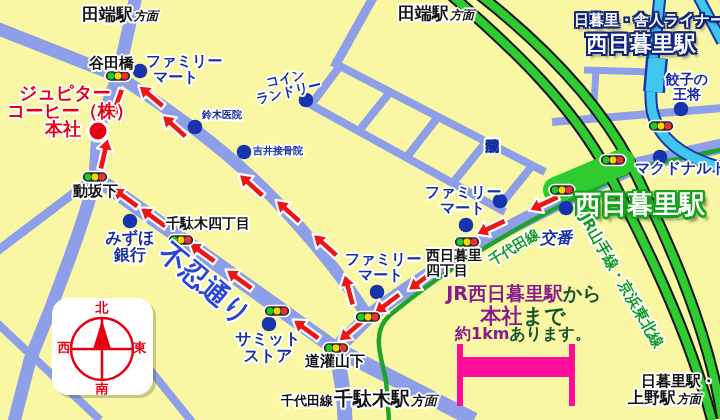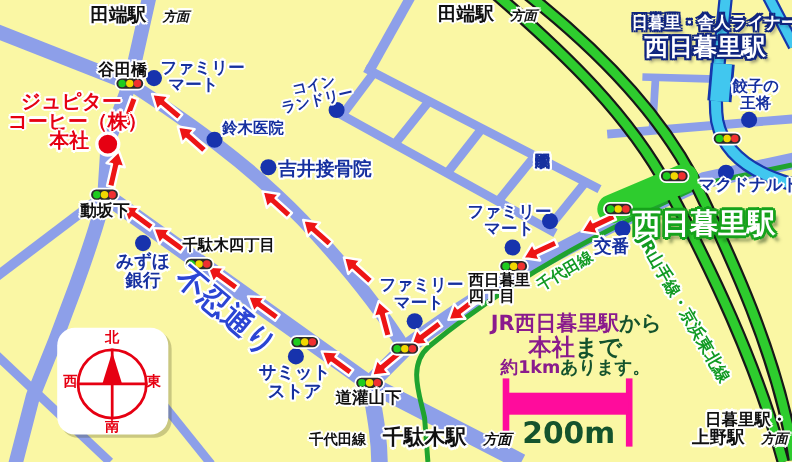--- a/index.html
+++ b/index.html
@@ -10,21 +10,21 @@
   .ow{text-shadow:-1.5px -1.5px 0 #fff,1.5px -1.5px 0 #fff,-1.5px 1.5px 0 #fff,1.5px 1.5px 0 #fff,
       -2px 0 0 #fff,2px 0 0 #fff,0 -2px 0 #fff,0 2px 0 #fff;}
   .ob{color:#fff;text-shadow:-2px -2px 0 #10257F,2px -2px 0 #10257F,-2px 2px 0 #10257F,2px 2px 0 #10257F,
       -2px 0 0 #10257F,2px 0 0 #10257F,0 -2px 0 #10257F,0 2px 0 #10257F,3px 4px 3px rgba(0,0,40,.45);}
   .og{color:#fff;text-shadow:-2px -2px 0 #16A21C,2px -2px 0 #16A21C,-2px 2px 0 #16A21C,2px 2px 0 #16A21C,
       -2.5px 0 0 #16A21C,2.5px 0 0 #16A21C,0 -2.5px 0 #16A21C,0 2.5px 0 #16A21C,4px 5px 3px rgba(10,40,10,.5);}
   .navy{color:#16309F}.blk{color:#101010}.red{color:#E60012}
   .grn{color:#119A22}.blue{color:#2B45D4}
   .ctr{text-align:center}
   .suffix{font-style:italic;font-weight:700;}
-  .row{display:flex;align-items:baseline;gap:15px;}
+  .row{display:flex;align-items:baseline;gap:1px;}
   .note-line{position:absolute;font-weight:900;white-space:nowrap;transform:translateX(-50%);z-index:6;}
   .np{color:#8A1B8D}.nk{color:#14532d}
 </style>
 </head>
 <body>
 
 <div id="stage">
 
 <svg width="720" height="420" viewBox="0 0 720 420">
   <defs>
@@ -170,43 +170,43 @@
 
 <div class="lbl navy ow ctr" style="left:658px;top:72px;width:58px;font-size:14px;">
   <div>餃子の</div>
   <div>王将</div>
 </div>
 
 <div class="lbl navy ow" style="left:619px;top:161px;font-size:15px;margin-left:16px;">マクドナルド</div>
 
 <div class="lbl navy ow" style="left:485px;top:128px;font-size:14px;writing-mode:vertical-rl;height:66px;">開成学園</div>
 
-<div class="lbl navy ow" style="left:540px;top:216px;font-size:16px;">交番</div>
+<div class="lbl navy ow" style="left:540px;top:230px;font-size:16px;font-style:italic;">交番</div>
 
 <div class="lbl og" style="left:575px;top:191px;font-size:26px;font-weight:900;">西日暮里駅</div>
 
 <div class="lbl red ow" style="left:19px;top:84px;font-size:18px;font-weight:900;">ジュピター</div>
 <div class="lbl red ow" style="left:7px;top:102px;font-size:18px;font-weight:900;">コーヒー（株）</div>
 <div class="lbl red ow" style="left:45px;top:120px;font-size:18px;font-weight:900;">本社</div>
 
 <div class="lbl blk ow" style="left:89px;top:56px;font-size:15px;">谷田橋</div>
 
 <div class="lbl navy ow" style="left:146px;top:54px;font-size:15px;">
   <div>ファミリー</div>
   <div style="padding-left:7px;">マート</div>
 </div>
 
 <div class="lbl navy ow ctr" style="left:287px;top:85px;font-size:13px;transform:translate(-50%,-50%) rotate(-13deg);">
   <div>コイン</div>
   <div>ランドリー</div>
 </div>
 
-<div class="lbl navy ow" style="left:202px;top:110px;font-size:14px;">鈴木医院</div>
-
-<div class="lbl navy ow" style="left:253px;top:146px;font-size:17px;">吉井接骨院</div>
+<div class="lbl navy ow" style="left:202px;top:110px;font-size:10px;">鈴木医院</div>
+
+<div class="lbl navy ow" style="left:253px;top:146px;font-size:10px;">吉井接骨院</div>
 
 <div class="lbl blk ow" style="left:73px;top:184px;font-size:15px;">動坂下</div>
 
 <div class="lbl navy ow ctr" style="left:130px;top:230px;font-size:16px;transform:translateX(-50%);">
   <div>みずほ</div>
   <div>銀行</div>
 </div>
 
 <div class="lbl blk ow" style="left:166px;top:216px;font-size:14px;">千駄木四丁目</div>
 
@@ -242,36 +242,35 @@
 <div class="lbl ow" style="left:281px;top:389px;">
   <span class="row">
     <span class="blk" style="font-size:13px;">千代田線</span>
     <span class="blk" style="font-size:19px;">千駄木駅</span>
     <span class="blk suffix" style="font-size:13px;">方面</span>
   </span>
 </div>
 
 <div class="lbl ow" style="right:4px;top:374px;text-align:right;">
   <div class="blk" style="font-size:15px;padding-left:28px;">日暮里駅・</div>
-  <span class="row" style="justify-content:flex-end;">
+  <span class="row" style="justify-content:center;font-family:Liberation Serif, serif;">
     <span class="blk" style="font-size:16px;">上野駅</span>
     <span class="blk suffix" style="font-size:12px;">方面</span>
   </span>
 </div>
 
 <div class="note-line" style="left:524px;top:281px;font-size:19px;">
   <span class="np">JR西日暮里駅</span><span class="nk">から</span>
 </div>
 <div class="note-line" style="left:523px;top:302px;font-size:21px;">
   <span class="np">本社</span><span class="nk">まで</span>
 </div>
 <div class="note-line" style="left:523px;top:324px;font-size:16px;text-align:center;">
   <span class="np">約1km</span><span class="nk">あります。</span>
 </div>
 
-<div class="note-line nk" style="left:517px;top:379px;font-size:27px;">200m</div>
 
 <div class="lbl red" style="left:102px;top:308px;font-size:13px;transform:translate(-50%,-50%);z-index:7;">北</div>
 <div class="lbl red" style="left:102px;top:389px;font-size:13px;transform:translate(-50%,-50%);z-index:7;">南</div>
 <div class="lbl red" style="left:64px;top:348px;font-size:13px;transform:translate(-50%,-50%);z-index:7;">西</div>
 <div class="lbl red" style="left:140px;top:348px;font-size:13px;transform:translate(-50%,-50%);z-index:7;">東</div>
 
 </div>
 
 </body></html>

